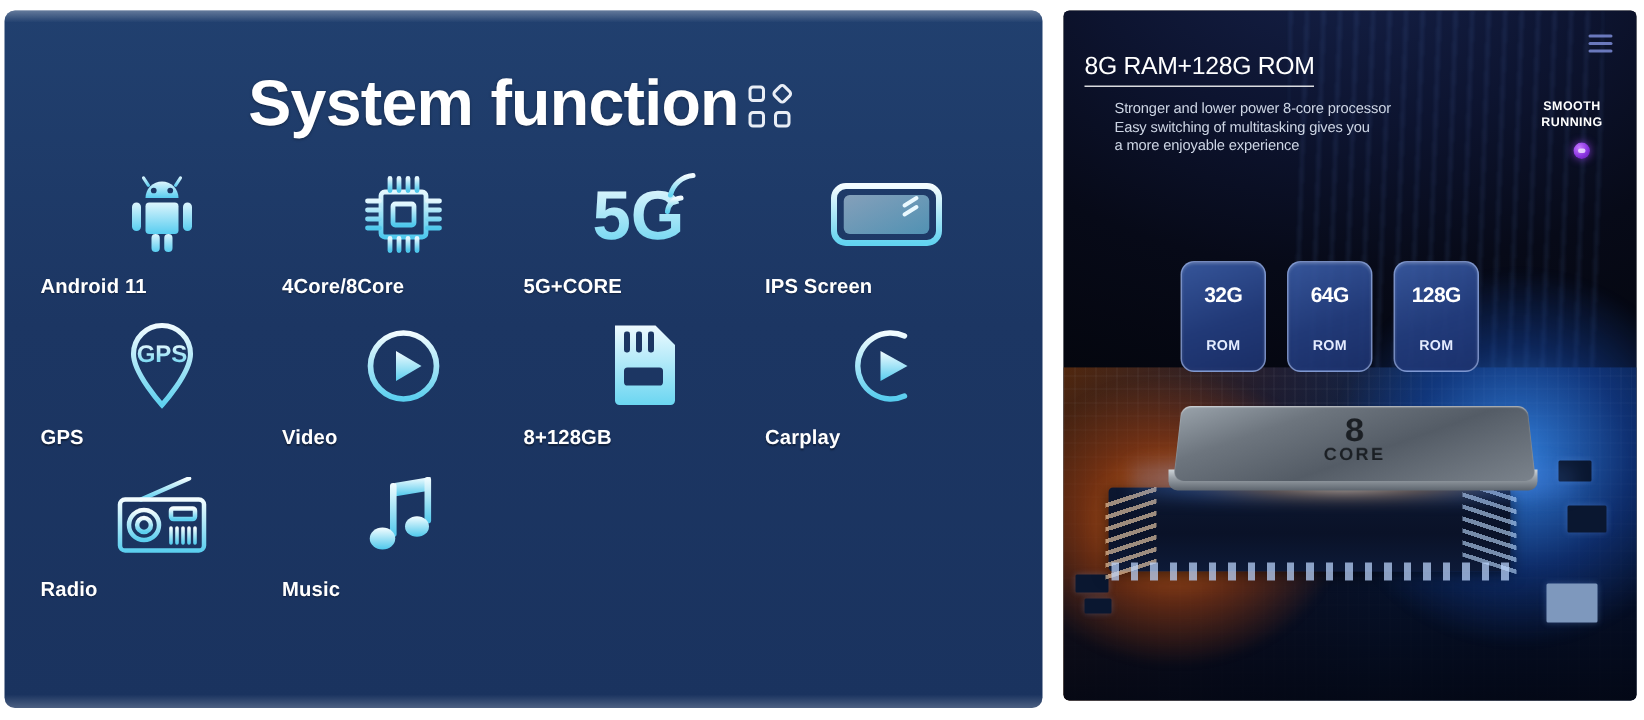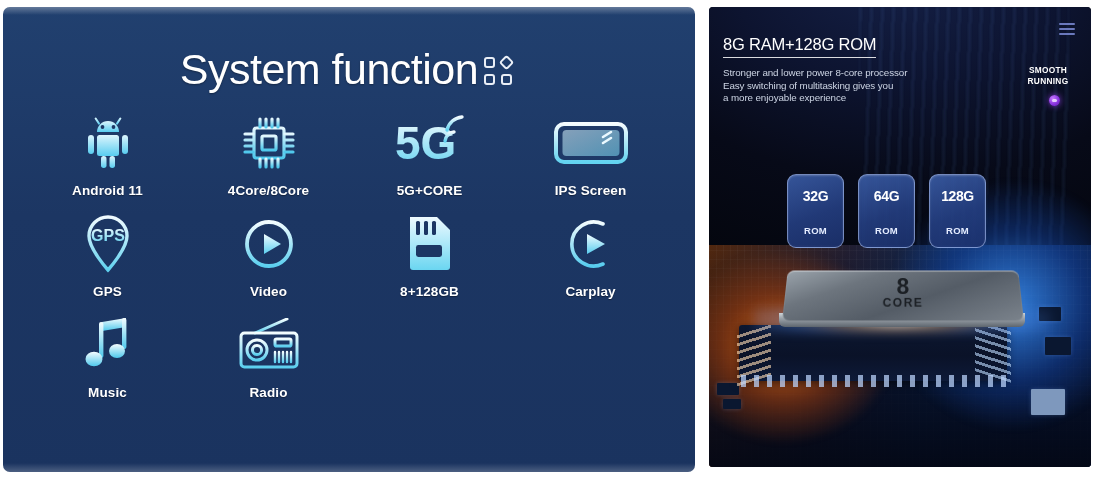--- a/index.html
+++ b/index.html
@@ -24,38 +24,38 @@
     content:"";position:absolute;left:0;right:0;bottom:0;height:9px;
     background:linear-gradient(0deg,rgba(255,255,255,.22),rgba(255,255,255,0));
     pointer-events:none;
   }
 
   .title-row{
     position:absolute;left:0;right:0;top:38px;
     display:flex;align-items:center;justify-content:center;gap:6px;
   }
   .title-text{
-    color:#ffffff;font-size:43px;font-weight:normal;letter-spacing:-0.5px;
+    color:#ffffff;font-size:43px;font-weight:bold;letter-spacing:-0.5px;
     text-shadow:0 1px 2px rgba(0,0,0,.35);
     font-family:"Liberation Sans",sans-serif;
   }
   .title-glyph{position:relative;width:34px;height:34px;margin-top:4px;}
   .tg-sq{position:absolute;border:2.2px solid #e9eef6;border-radius:3px;width:11px;height:11px;box-sizing:border-box;}
   .tg-a{left:0px;top:2px;}
   .tg-b{left:0px;top:19px;}
   .tg-c{left:17px;top:19px;}
   .tg-d{left:17px;top:2px;transform:rotate(45deg);}
 
   .grid{
     position:absolute;left:24px;right:24px;top:105px;
     display:grid;grid-template-columns:repeat(4,1fr);
     grid-template-rows:repeat(3,100px);
     row-gap:1px;
   }
-  .cell{display:flex;flex-direction:column;align-items:center;justify-content:flex-start;}
+  .cell{display:flex;flex-direction:column;justify-content:flex-start;}
   .cell .icon-box{height:62px;display:flex;align-items:center;justify-content:center;}
   .cell .lbl{
     margin-top:9px;color:#ffffff;font-size:13.5px;font-weight:bold;
     letter-spacing:.1px;text-shadow:0 1px 1px rgba(0,0,0,.4);
     font-family:"Liberation Sans",sans-serif;white-space:nowrap;
   }
   .cell.c4 .icon-box{height:62px;}
 
   
   .right-panel{
@@ -358,61 +358,61 @@
               </defs>
             <path d="M40 8 A22 22 0 1 0 40 48" fill="none" stroke="url(#gP)" stroke-width="3.6" stroke-linecap="round"></path>
             <path d="M24 18 L42 28 L24 38 Z" fill="url(#gP)"></path>
           </svg>
         </div>
         <div class="lbl">Carplay</div>
       </div>
 
       <div class="cell">
         <div class="icon-box">
-          <svg width="52" height="58" viewBox="0 0 52 58">
-            <defs>
-                <linearGradient id="gM" x1="0" y1="0" x2="0" y2="1">
-              <stop offset="0%" stop-color="#f4fdff"></stop>
-                  <stop offset="100%" stop-color="#4ec8ec"></stop>
-            </linearGradient>
-              </defs>
-            <g fill="url(#gM)">
-              <path d="M20 6 L44 2 V11 L20 15 Z"></path>
-              <rect x="17" y="6" width="4.4" height="36" rx="2"></rect>
-              <rect x="40" y="2" width="4.4" height="31" rx="2"></rect>
-              <ellipse cx="12" cy="43" rx="8.5" ry="7.3"></ellipse>
-              <ellipse cx="35" cy="35" rx="8" ry="6.9"></ellipse>
-            </g>
-          </svg>
-        </div>
-        <div class="lbl">Music</div>
-      </div>
-
-      <div class="cell">
-        <div class="icon-box">
           <svg width="64" height="54" viewBox="0 0 64 54">
             <defs>
                 <linearGradient id="gR" x1="0" y1="0" x2="0" y2="1">
               <stop offset="0%" stop-color="#f3fdff"></stop>
                   <stop offset="100%" stop-color="#5ccfef"></stop>
             </linearGradient>
               </defs>
             <g stroke="url(#gR)" fill="none" stroke-width="3" stroke-linecap="round">
               <path d="M18 15 L50 1"></path>
               <rect x="4" y="15" width="56" height="34" rx="3.4"></rect>
               <circle cx="20" cy="32" r="10"></circle>
               <circle cx="20" cy="32" r="4.6"></circle>
               <rect x="38" y="21" width="16" height="7" rx="1.6"></rect>
               <path d="M38 34v10M42 34v10M46 34v10M50 34v10M54 34v10" stroke-width="2.4"></path>
             </g>
           </svg>
         </div>
         <div class="lbl">Radio</div>
       </div>
 
+      <div class="cell">
+        <div class="icon-box">
+          <svg width="52" height="58" viewBox="0 0 52 58">
+            <defs>
+                <linearGradient id="gM" x1="0" y1="0" x2="0" y2="1">
+              <stop offset="0%" stop-color="#f4fdff"></stop>
+                  <stop offset="100%" stop-color="#4ec8ec"></stop>
+            </linearGradient>
+              </defs>
+            <g fill="url(#gM)">
+              <path d="M20 6 L44 2 V11 L20 15 Z"></path>
+              <rect x="17" y="6" width="4.4" height="36" rx="2"></rect>
+              <rect x="40" y="2" width="4.4" height="31" rx="2"></rect>
+              <ellipse cx="12" cy="43" rx="8.5" ry="7.3"></ellipse>
+              <ellipse cx="35" cy="35" rx="8" ry="6.9"></ellipse>
+            </g>
+          </svg>
+        </div>
+        <div class="lbl">Music</div>
+      </div>
+
     </div>
   </div>
 
   <div class="right-panel">
     <div class="rp-sky"></div>
     <div class="rp-beams"></div>
     <div class="rp-board"></div>
     <div class="rp-glow-orange"></div>
     <div class="rp-glow-blue"></div>
 
@@ -433,21 +433,21 @@
       <div class="chip-top">
         <div class="chip-logo">
           <div class="n">8</div>
           <div class="c">CORE</div>
         </div>
       </div>
     </div>
 
     <div class="rp-head">
       <div class="rp-h2">8G RAM+128G ROM</div>
-      <div class="rp-p" style="white-space:pre-line;">Stronger and lower power 8-core processor
+      <div class="rp-p" style="white-space:pre-line;margin-left:20px;">Stronger and lower power 8-core processor
 Easy switching of multitasking gives you
 a more enjoyable experience</div>
     </div>
 
     <div class="rp-menu">
       <i></i>
         <i></i>
         <i></i>
     </div>
     <div class="rp-smooth" style="white-space:pre-line;">SMOOTH

